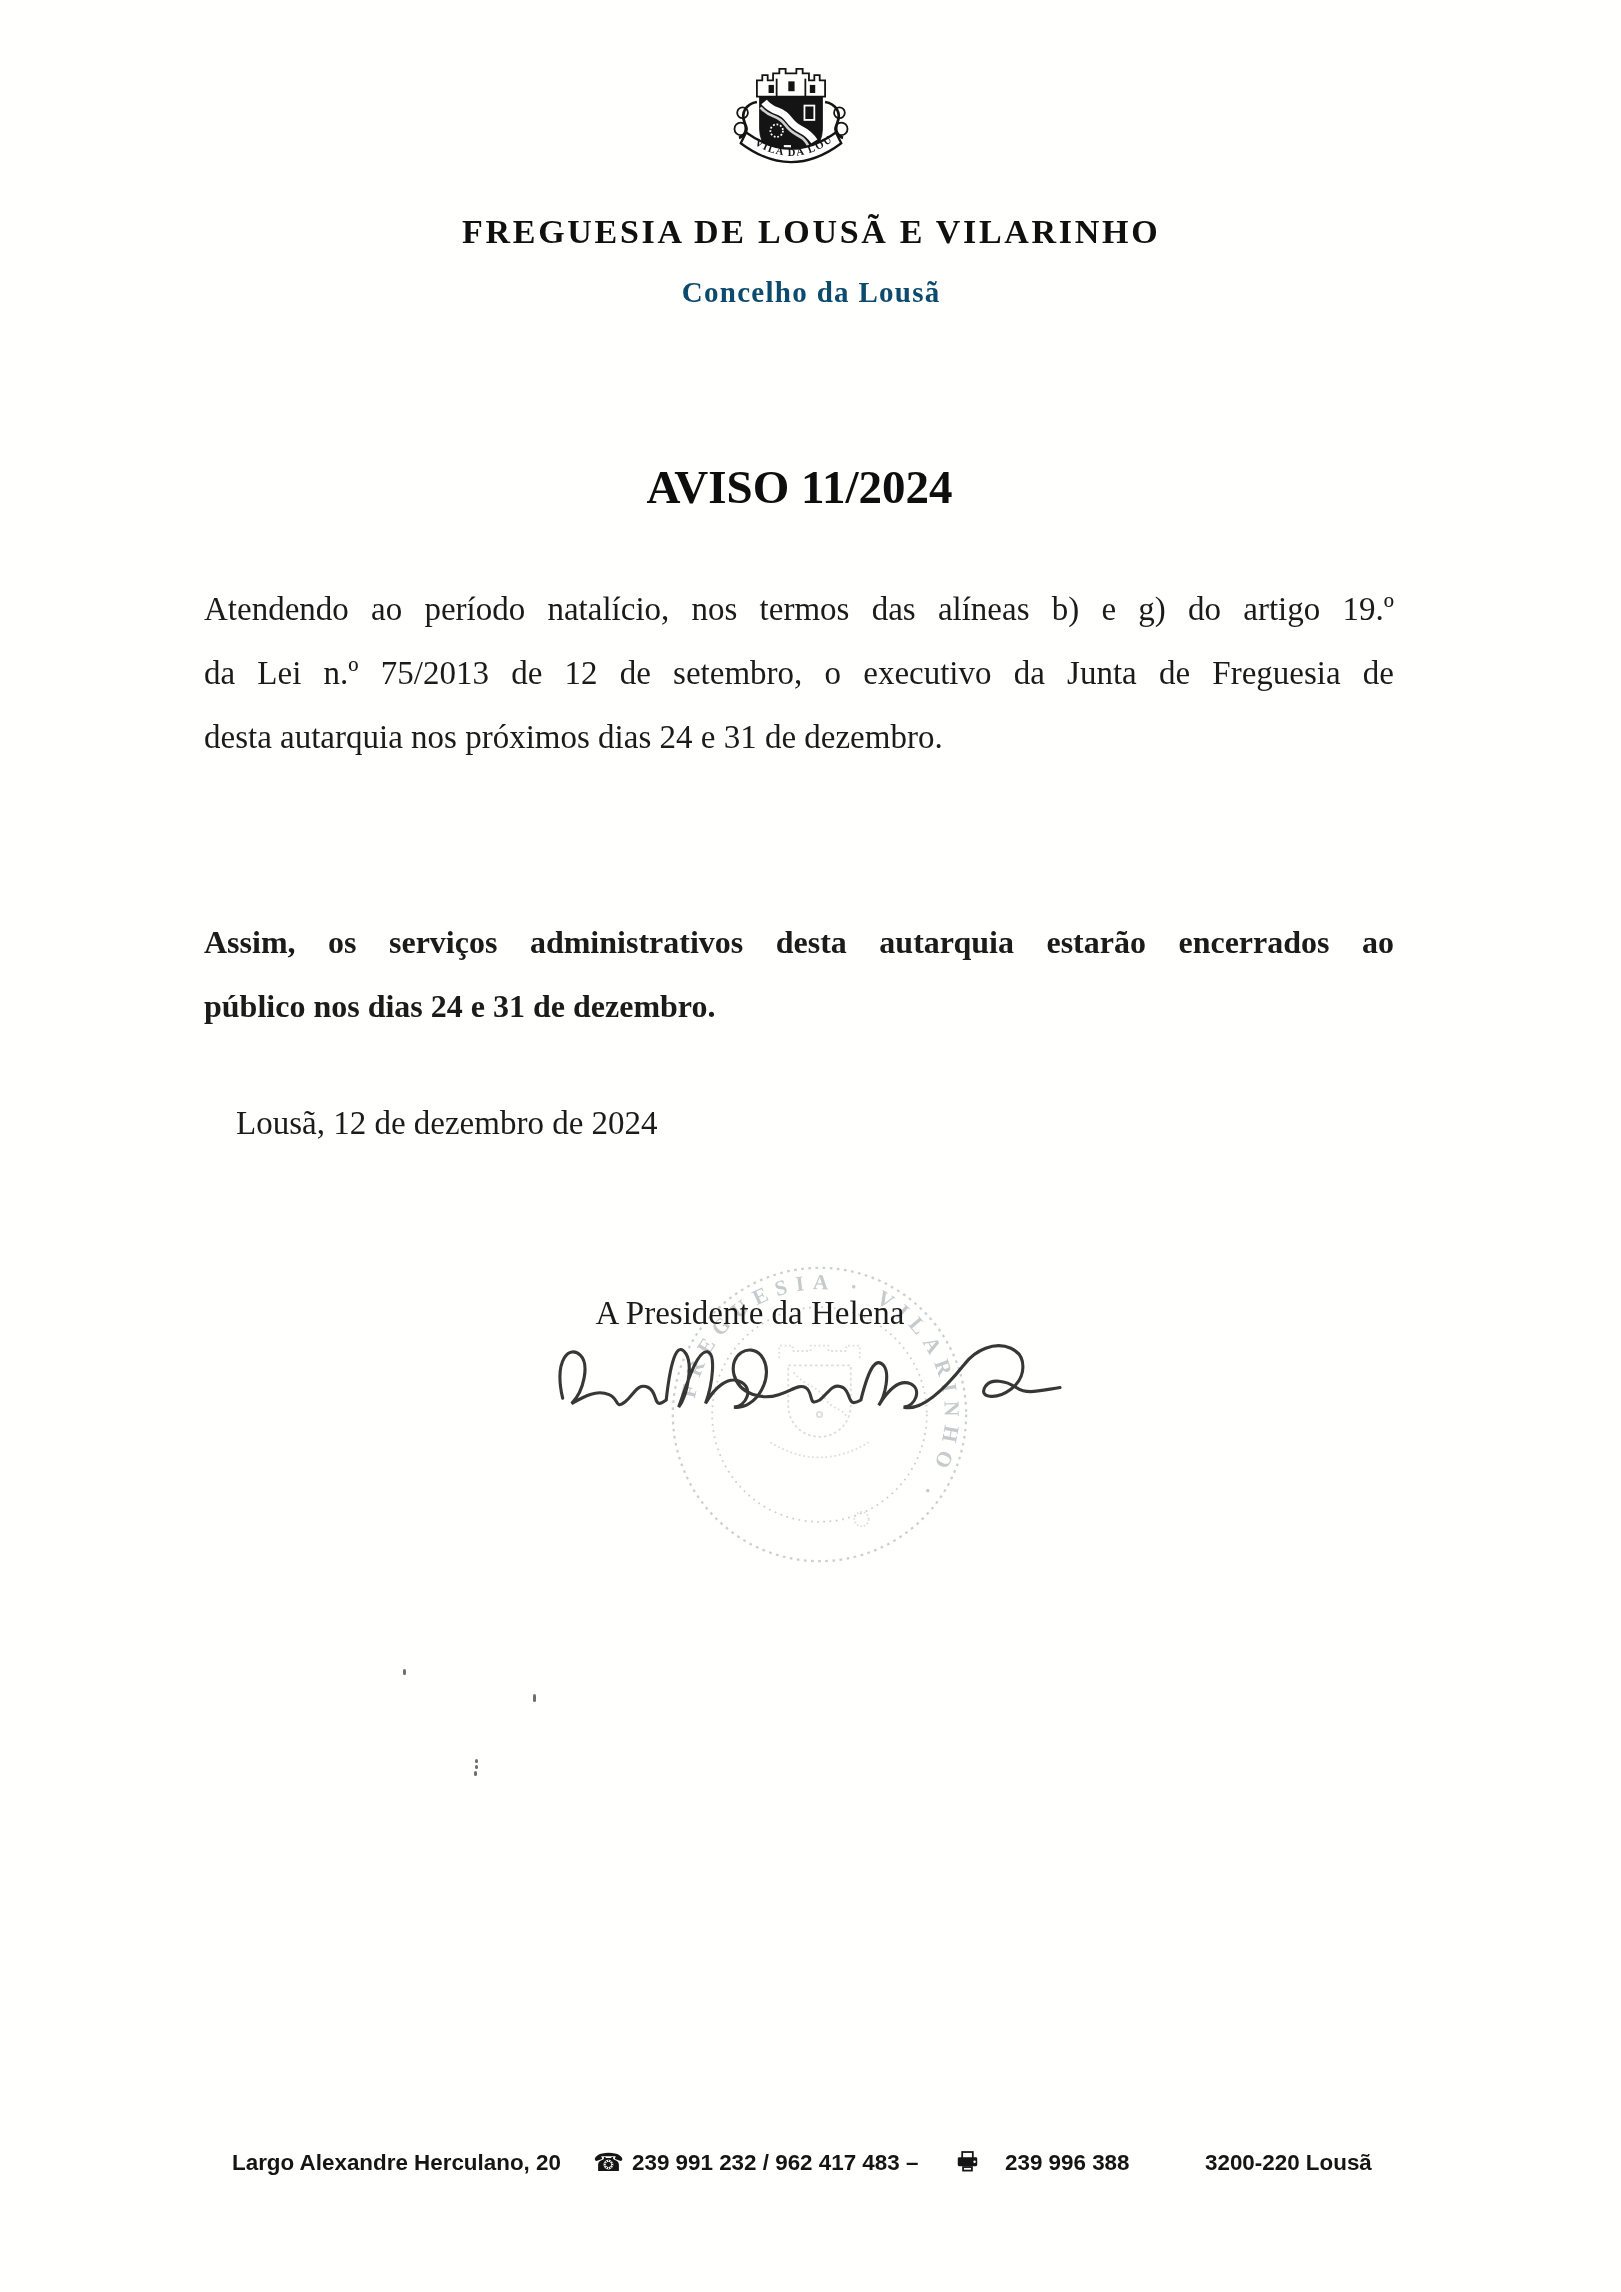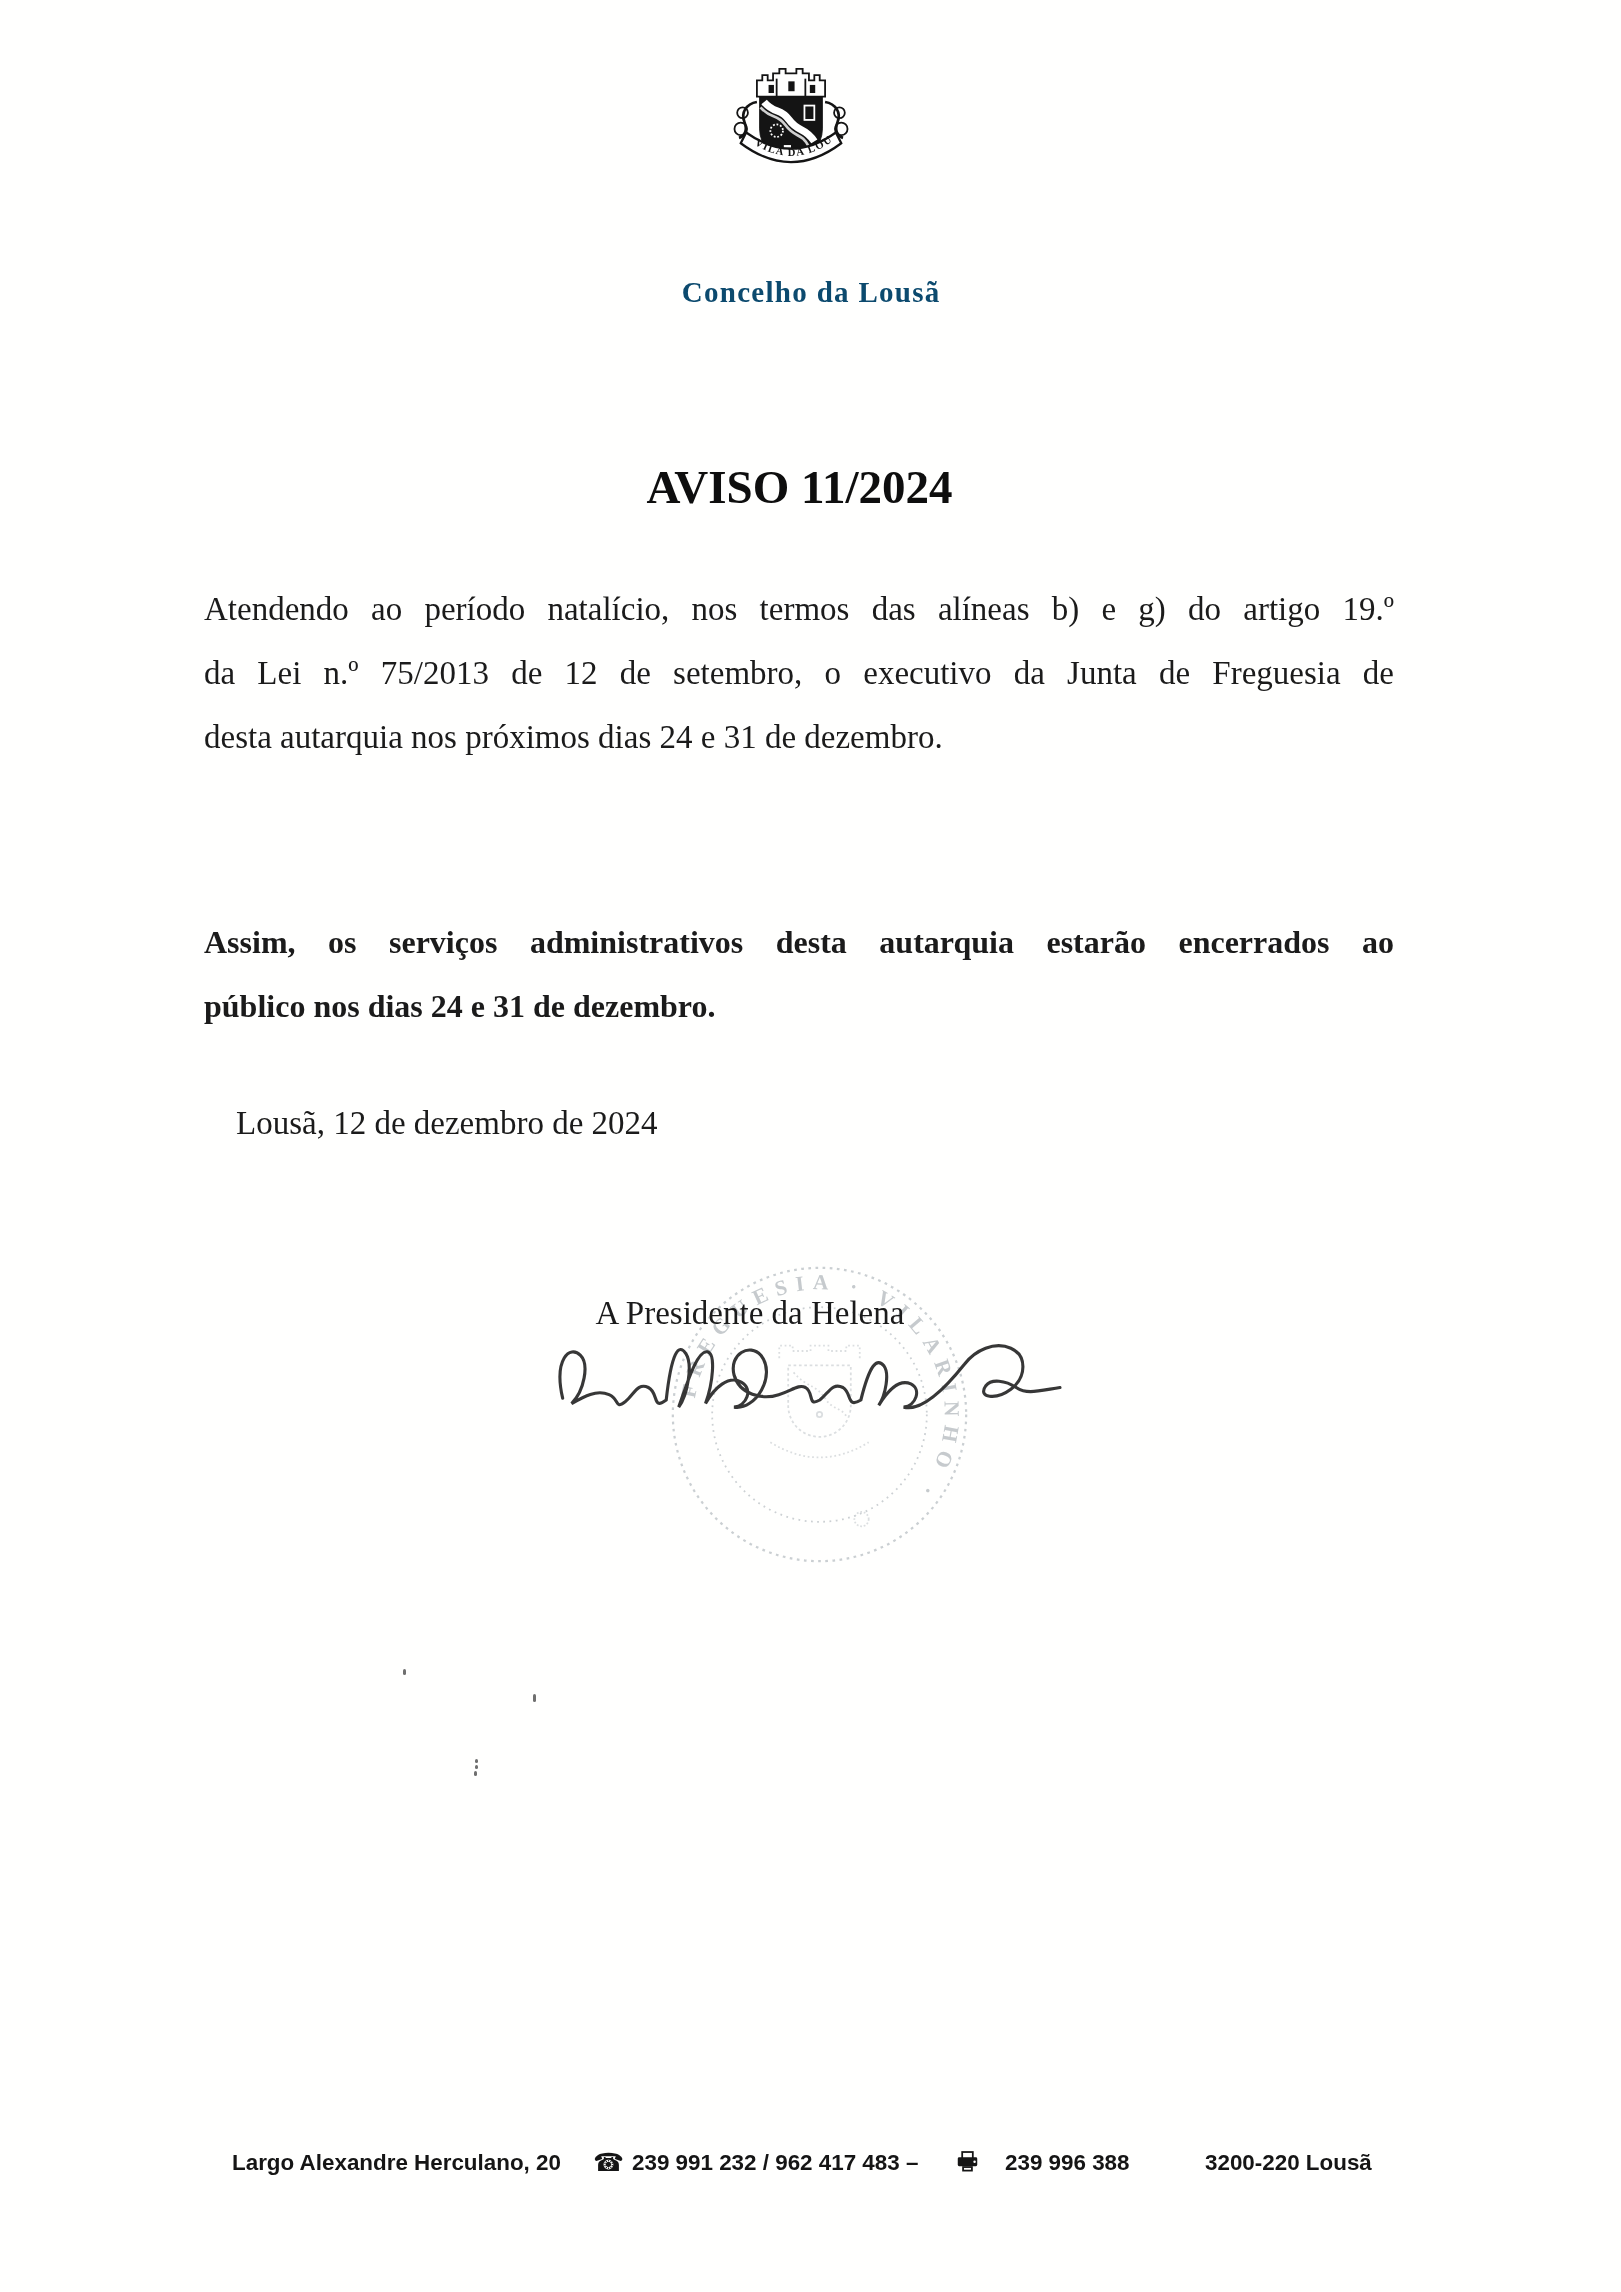--- a/index.html
+++ b/index.html
@@ -70,20 +70,21 @@
     <circle cx="52" cy="72" r="7" fill="none" stroke="#ffffff" stroke-width="2" stroke-dasharray="2 2"></circle>
     <rect x="60" y="88" width="8" height="3" fill="#ffffff"></rect>
 
     <path d="M12 86 Q68 128 124 86 L118 74 Q68 110 18 74 Z" fill="#ffffff" stroke="#141414" stroke-width="2.5"></path>
     <path id="bannerArc" d="M22 84 Q68 116 114 84" fill="none"></path>
     <text font-size="12" font-weight="bold" font-family="Liberation Serif, serif" fill="#141414" letter-spacing="1.5">
       <textPath href="#bannerArc" startOffset="6%">VILA DA LOUSÃ</textPath>
     </text>
   </svg>
 
+  <div class="abs center org-name">FREGUESIA DE LOUSÃ E VILARINHO</div>
   <div class="abs center org-sub">Concelho da Lousã</div>
 
   <div class="abs center doc-title">AVISO 11/2024</div>
 
   <div class="abs para para1">
     <div class="jline">Atendendo ao período natalício, nos termos das alíneas b) e g) do artigo 19.º</div>
     <div class="jline">da Lei n.º 75/2013 de 12 de setembro, o executivo da Junta de Freguesia de</div>
     <div class="lline">desta autarquia nos próximos dias 24 e 31 de dezembro.</div>
   </div>
 

